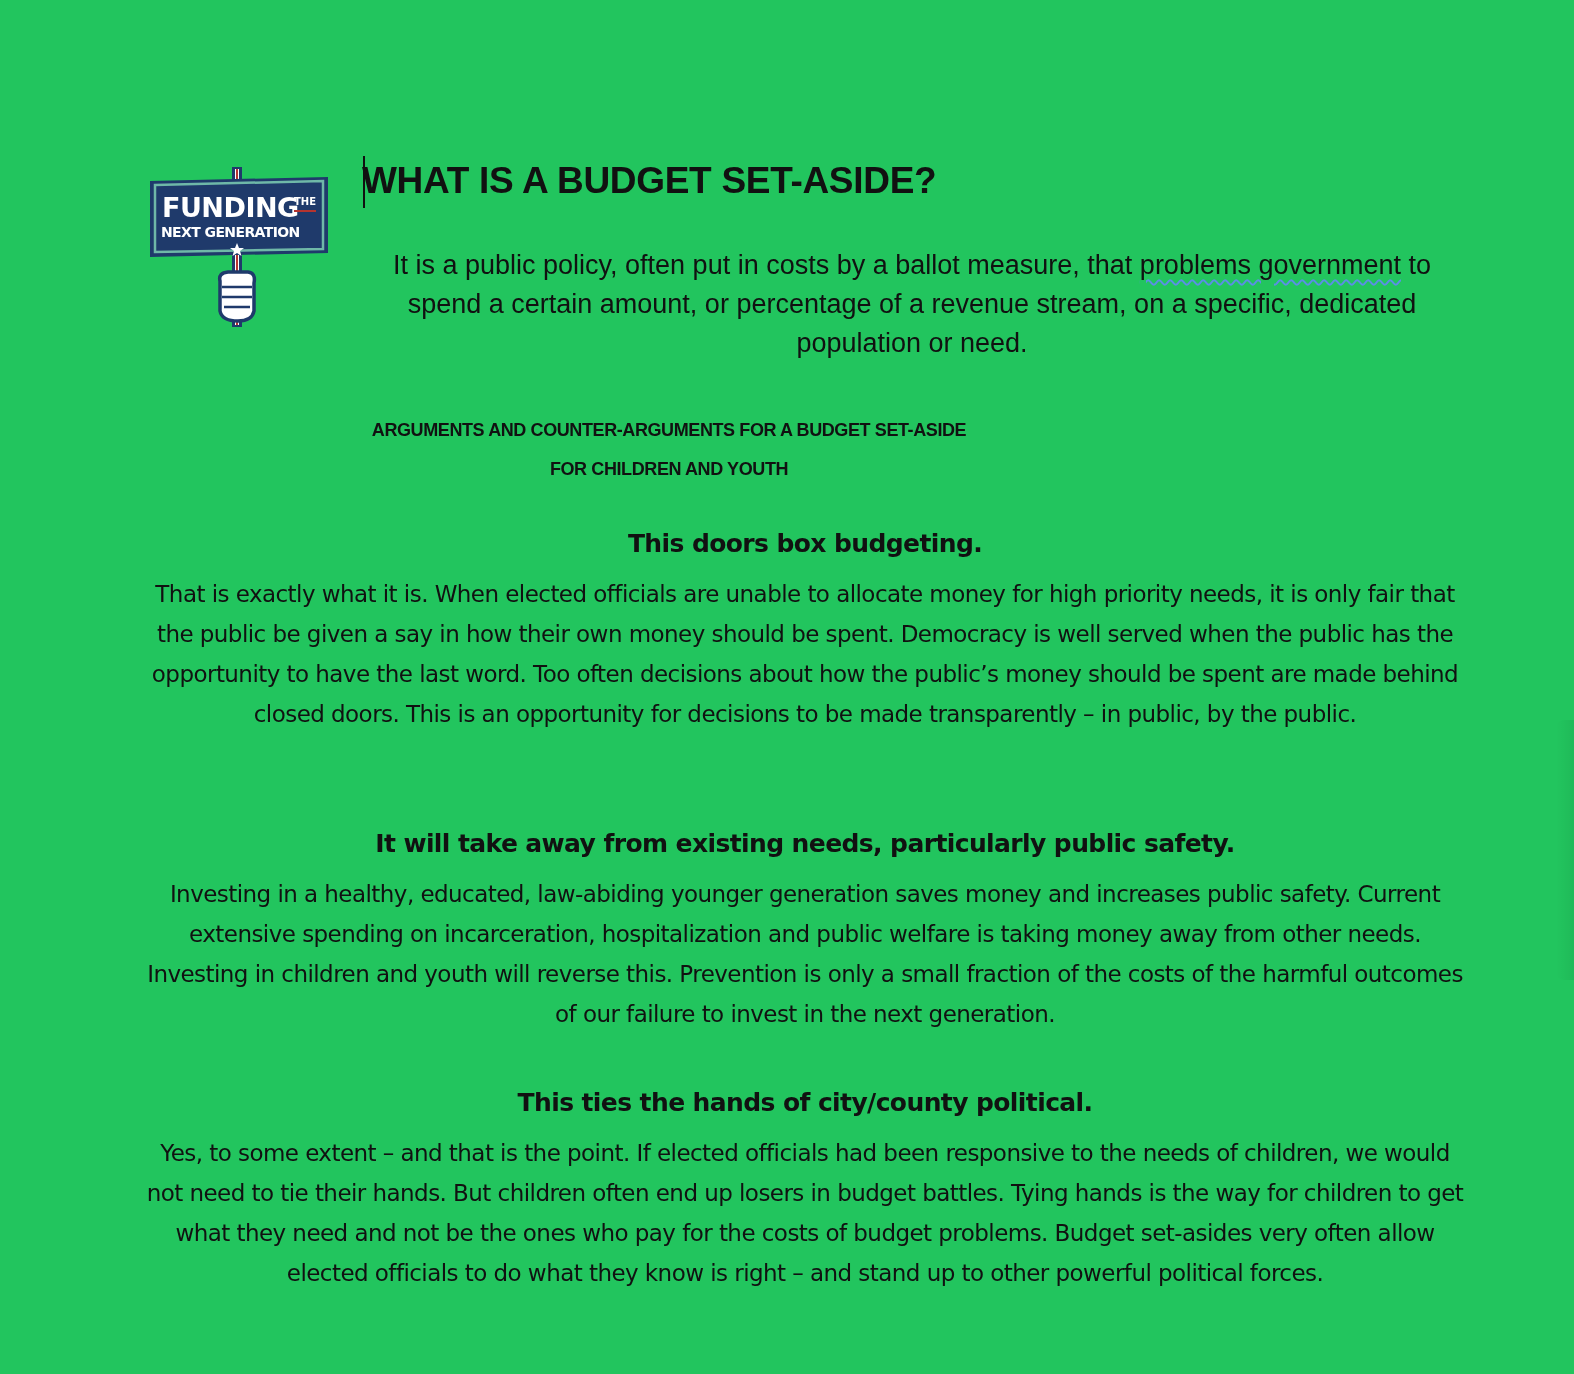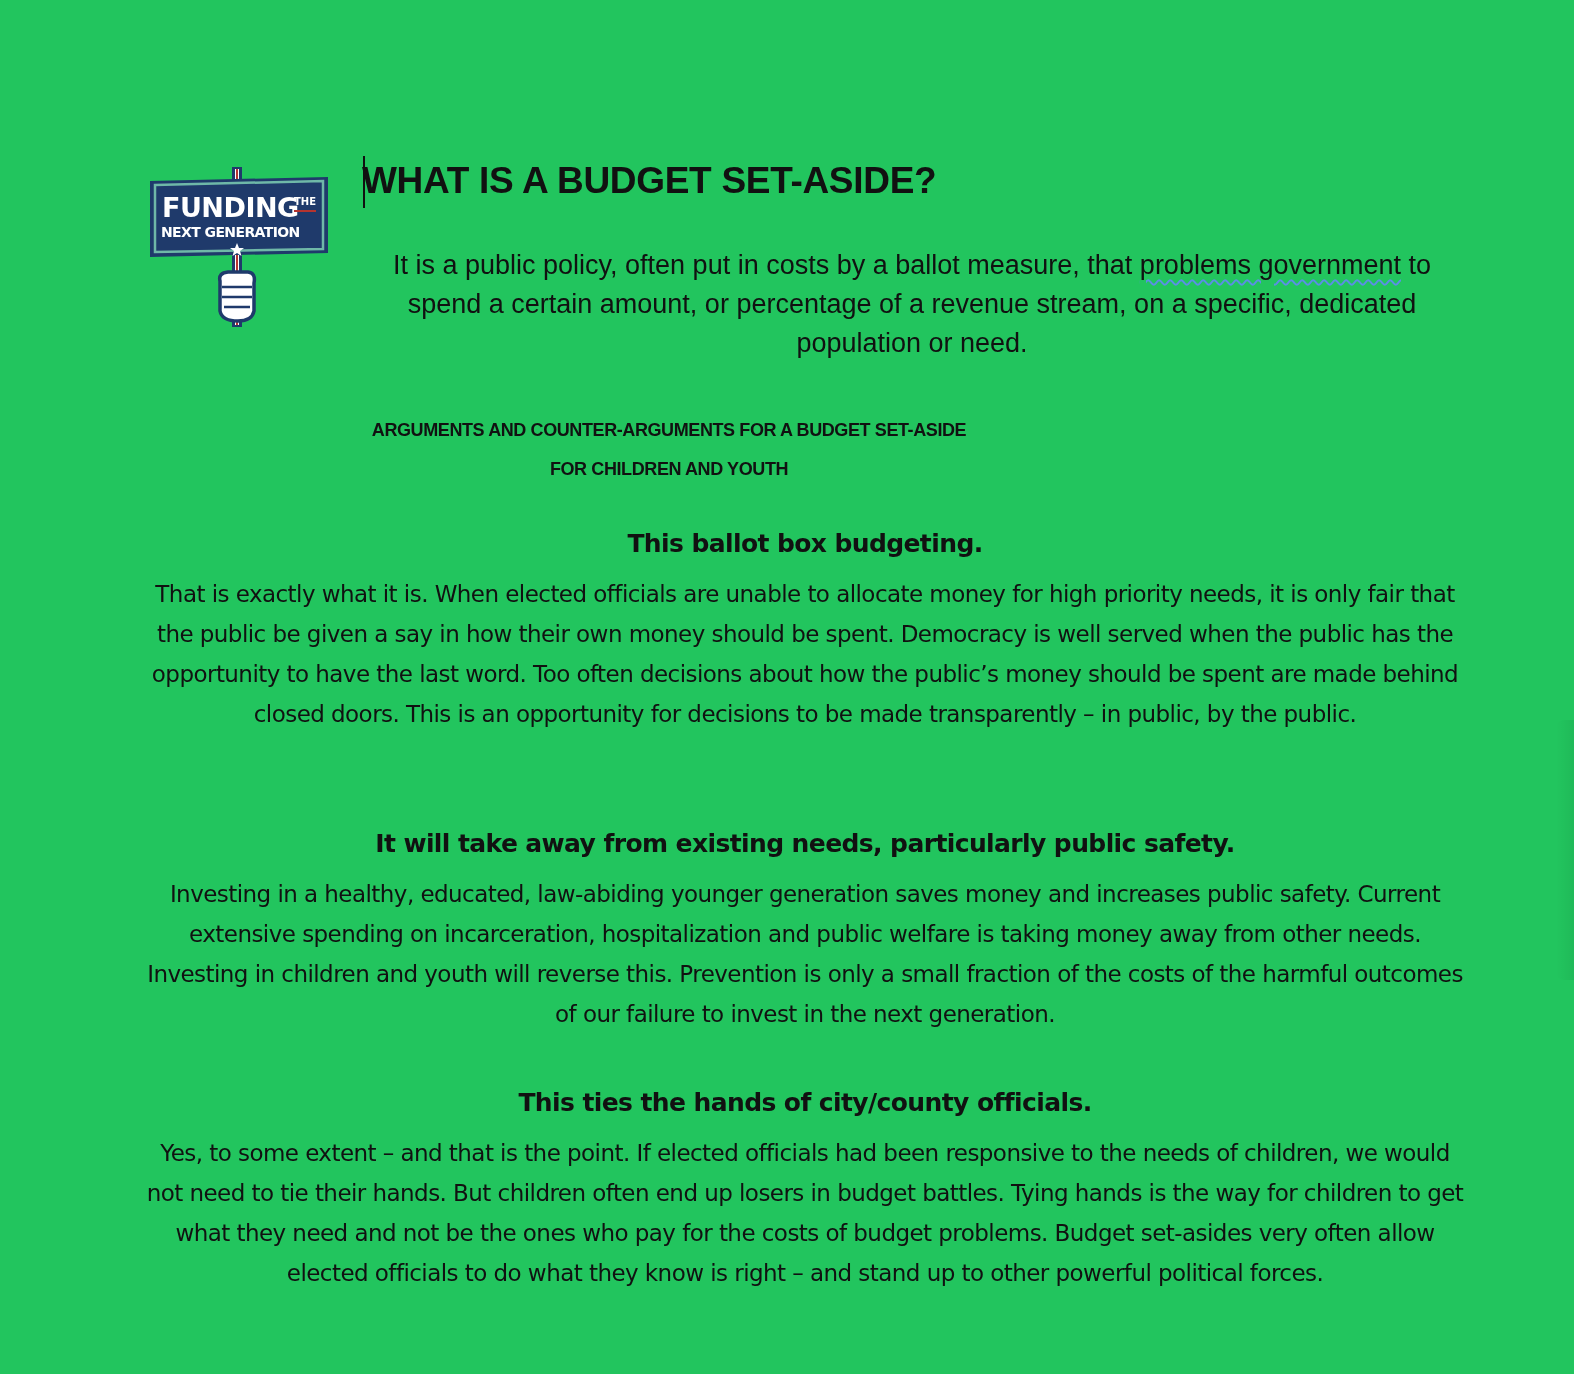--- a/index.html
+++ b/index.html
@@ -72,27 +72,27 @@
   </svg>
 
   <div class="caret"></div>
   <h1 class="title">WHAT IS A BUDGET SET-ASIDE?</h1>
 
   <p class="intro"><span>It is a public policy, often put in costs by a ballot measure, that </span><span class="squiggle">problems government</span><span> to spend a certain amount, or percentage of a revenue stream, on a specific, dedicated population or need.</span></p>
 
   <h2 class="section-heading"><span>ARGUMENTS AND COUNTER-ARGUMENTS FOR A BUDGET SET-ASIDE</span><br><span>FOR CHILDREN AND YOUTH</span></h2>
 
   <div class="arg" id="arg1">
-    <h3>This ballot box budgeting.</h3>
+    <h3>This doors box budgeting.</h3>
     <p>That is exactly what it is.  When elected officials are unable to allocate money for high priority needs, it is only fair that the public be given a say in how their own money should be spent.  Democracy is well served when the public has the opportunity to have the last word.  Too often decisions about how the public’s money should be spent are made behind closed doors.  This is an opportunity for decisions to be made transparently – in public, by the public.</p>
   </div>
 
   <div class="arg" id="arg2">
     <h3>It will take away from existing needs, particularly public safety.</h3>
     <p>Investing in a healthy, educated, law-abiding younger generation saves money and increases public safety.  Current extensive spending on incarceration, hospitalization and public welfare is taking money away from other needs.  Investing in children and youth will reverse this.  Prevention is only a small fraction of the costs of the harmful outcomes of our failure to invest in the next generation.</p>
   </div>
 
   <div class="arg" id="arg3">
-    <h3>This ties the hands of city/county officials.</h3>
+    <h3>This ties the hands of city/county political.</h3>
     <p>Yes, to some extent – and that is the point.  If elected officials had been responsive to the needs of children, we would not need to tie their hands.  But children often end up losers in budget battles.  Tying hands is the way for children to get what they need and not be the ones who pay for the costs of budget problems.  Budget set-asides very often allow elected officials to do what they know is right – and stand up to other powerful political forces.</p>
   </div>
 
 </div>
 
 </body></html>

